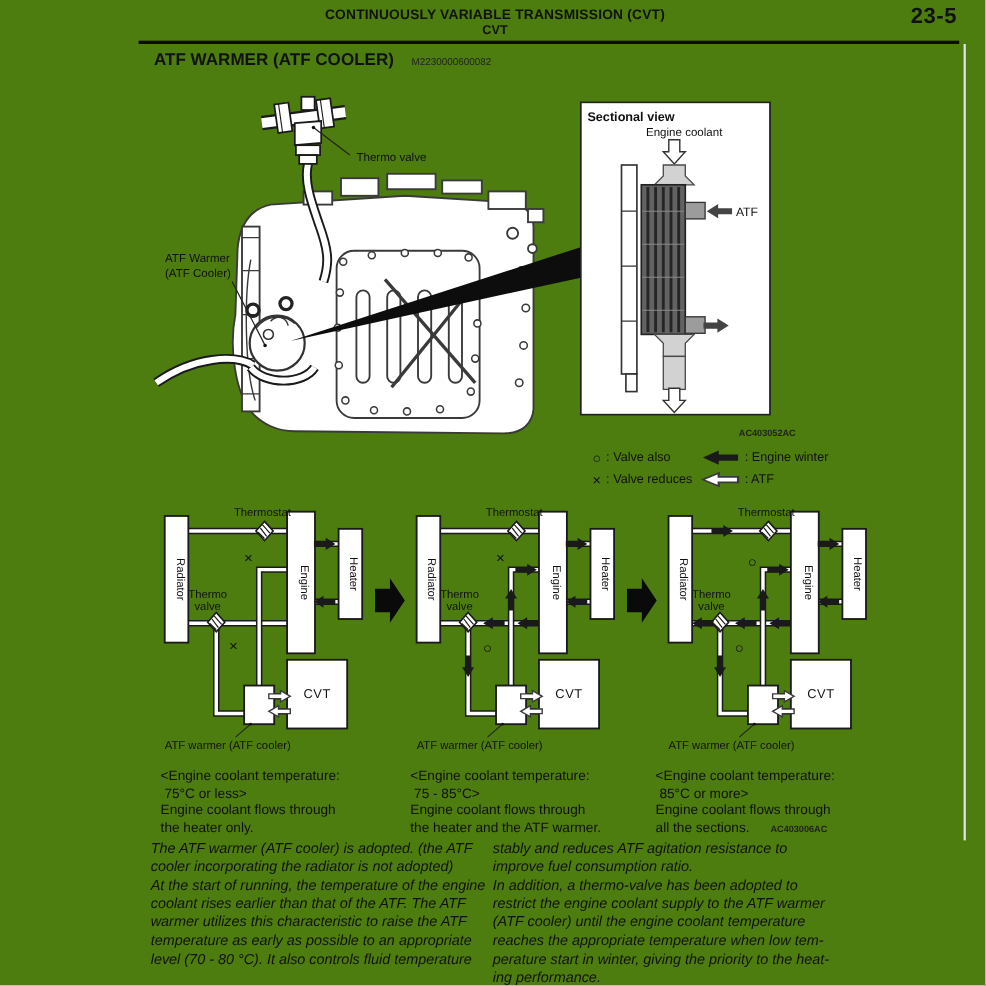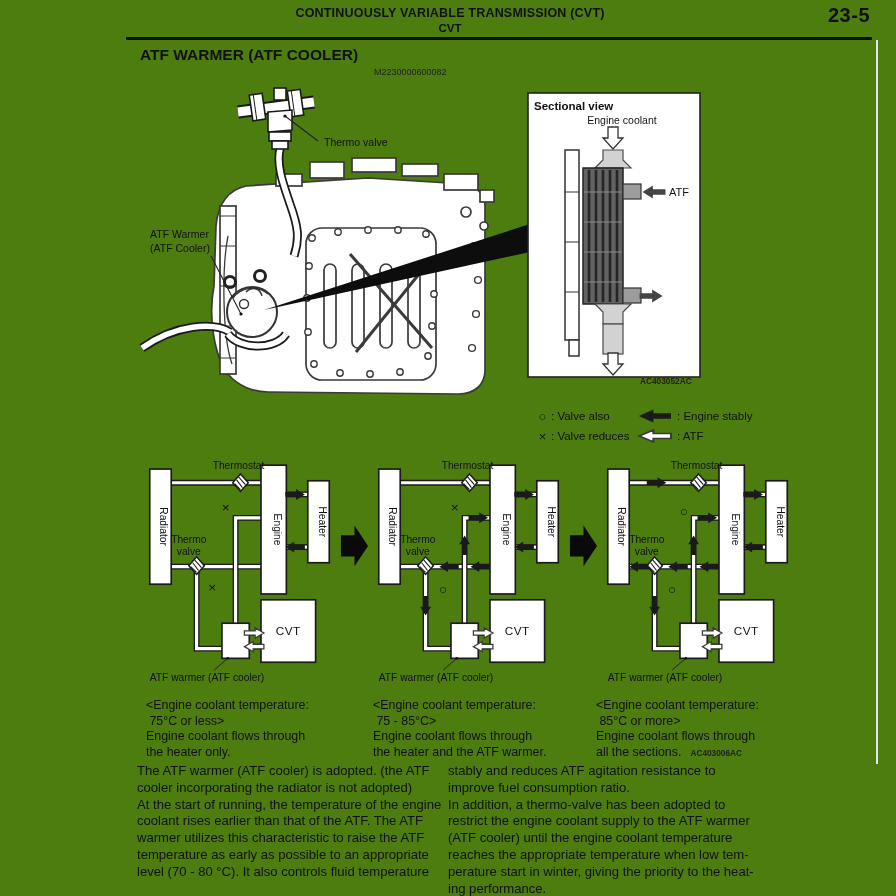--- a/index.html
+++ b/index.html
@@ -5,36 +5,36 @@
   html,body{margin:0;padding:0;background:#fff;}
   .page{position:relative;width:896px;height:896px;background:#4d7c0f;
         font-family:"Liberation Sans",sans-serif;color:#111;overflow:hidden;}
   .abs{position:absolute;}
   .hdr-title{left:130px;top:6px;width:640px;text-align:center;font-size:12.5px;font-weight:bold;letter-spacing:.2px;}
   .hdr-sub{left:130px;top:22px;width:640px;text-align:center;font-size:11.5px;font-weight:bold;}
   .hdr-page{left:782px;top:4px;font-size:20px;font-weight:bold;letter-spacing:.5px;margin-left:46px;}
   .hdr-rule{left:126px;top:37px;width:746px;height:2.6px;background:#0c0c0c;}
   .scan-line{left:876px;top:40px;width:2px;height:724px;background:#e3e4f2;}
   .sec-title{left:140px;top:46px;font-size:15.5px;font-weight:bold;}
-  .sec-code{left:374px;top:67px;font-size:9px;color:#222;}
+  .sec-code{left:374px;top:51px;font-size:9px;color:#222;}
   .figcode{font-size:8.3px;font-weight:bold;color:#222;}
-  .fig1-code{left:640px;top:376px;width:115px;text-align:left;}
+  .fig1-code{left:640px;top:388px;width:115px;text-align:center;}
   .legend{left:534px;top:406px;}
   .legend-row{display:flex;align-items:center;height:20px;}
   .legend-sym{width:17px;text-align:center;font-size:13px;}
   .legend-lab1{width:86px;font-size:11.5px;}
   .legend-arrow{width:40px;display:flex;align-items:center;}
   .legend-lab2{font-size:11.5px;}
   .schem-row{left:140px;top:456px;display:flex;}
   .caption{font-size:12.4px;line-height:15.6px;white-space:pre-line;}
   .cap1{left:146px;top:698px;width:222px;}
   .cap2{left:373px;top:698px;width:220px;}
   .cap3{left:596px;top:698px;width:200px;}
-  .cap3 .figcode{margin-left:9px;}
-  .bodycol{top:763px;font-size:13.1px;line-height:16.8px;white-space:pre-line;}
+  .cap3 .figcode{margin-left:19px;}
+  .bodycol{top:763px;font-size:13.1px;line-height:16.8px;white-space:pre-line;font-style:italic;}
   .bcl{left:137px;width:336px;}
   .bcr{left:448px;width:342px;}
   svg{font-family:"Liberation Sans",sans-serif;}
   svg text{fill:#111;}
   .bx{fill:#fff;stroke:#1a1a1a;stroke-width:1.7;}
   .pk{stroke:#1a1a1a;stroke-width:6;fill:none;}
   .pw{stroke:#fff;stroke-width:3.2;fill:none;}
   .vt{font-size:10.5px;}
   .lb{font-size:10.5px;}
   .mk{font-size:14px;}
@@ -210,21 +210,21 @@
 
   <div class="abs legend">
     <div class="legend-row">
       <span class="legend-sym">○</span>
       <span class="legend-lab1">: Valve also</span>
       <span class="legend-arrow">
           <svg width="36" height="14" viewBox="0 0 36 14">
             <use href="#arrR" transform="translate(18,7) rotate(180) scale(1.6,1.15)" fill="#1a1a1a"></use>
           </svg>
         </span>
-      <span class="legend-lab2">: Engine stably</span>
+      <span class="legend-lab2">: Engine winter</span>
     </div>
     <div class="legend-row">
       <span class="legend-sym">×</span>
       <span class="legend-lab1">: Valve reduces</span>
       <span class="legend-arrow">
           <svg width="36" height="14" viewBox="0 0 36 14">
             <use href="#arrHollow" transform="translate(18,7) scale(1.6,1.15)"></use>
           </svg>
         </span>
       <span class="legend-lab2">: ATF</span>

